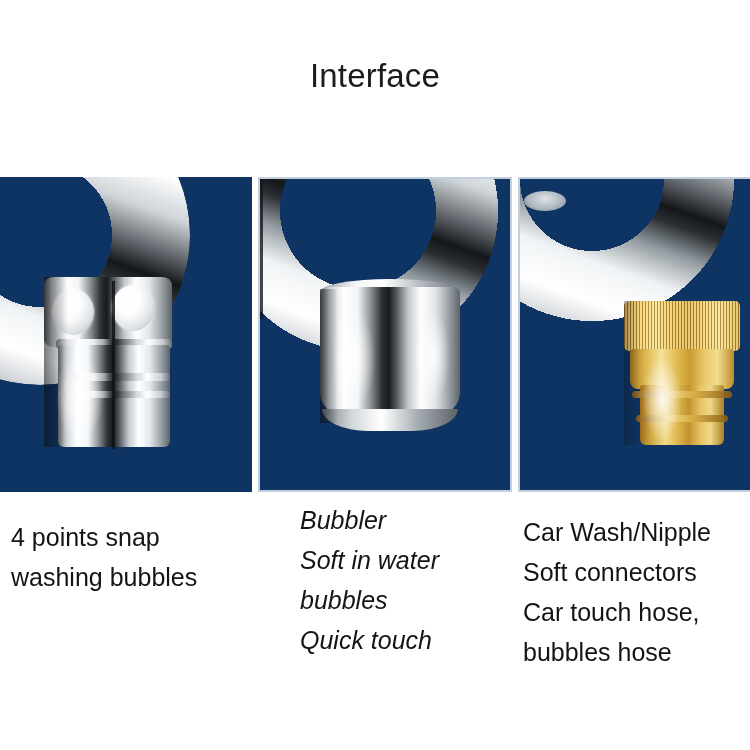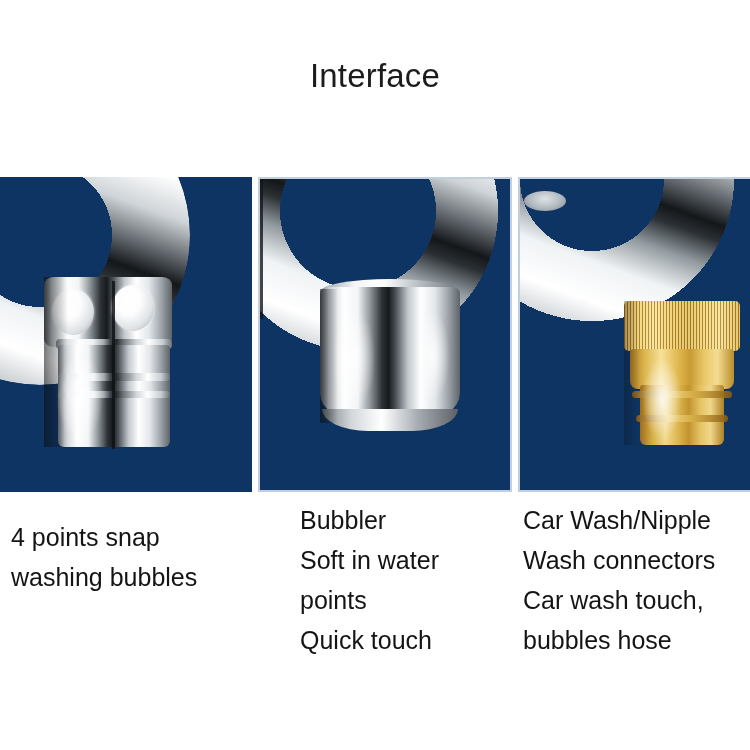--- a/index.html
+++ b/index.html
@@ -175,22 +175,22 @@
   }
   .cap{
     position:absolute;
     font-size:25px;
     line-height:40px;
     color:#141414;
     white-space:nowrap;
   }
   .cap div{white-space:nowrap;}
   .cap1{left:11px;top:25px;}
-  .cap2{left:300px;top:8px;}
-  .cap3{left:523px;top:8px;}
+  .cap2{left:300px;top:8px;font-style:italic;}
+  .cap3{left:523px;top:20px;}
 </style>
 </head>
 <body>
 
 <div class="page">
 
   <div class="title">Interface</div>
 
   <div class="panels">
 
@@ -252,26 +252,26 @@
   <div class="captions">
 
     <div class="cap cap1">
       <div>4 points snap</div>
       <div>washing bubbles</div>
     </div>
 
     <div class="cap cap2">
       <div>Bubbler</div>
       <div>Soft in water</div>
-      <div>points</div>
+      <div>bubbles</div>
       <div>Quick touch</div>
     </div>
 
     <div class="cap cap3">
       <div>Car Wash/Nipple</div>
-      <div>Wash connectors</div>
-      <div>Car wash touch,</div>
+      <div>Soft connectors</div>
+      <div>Car touch hose,</div>
       <div>bubbles hose</div>
     </div>
 
   </div>
 
 </div>
 
 </body></html>

